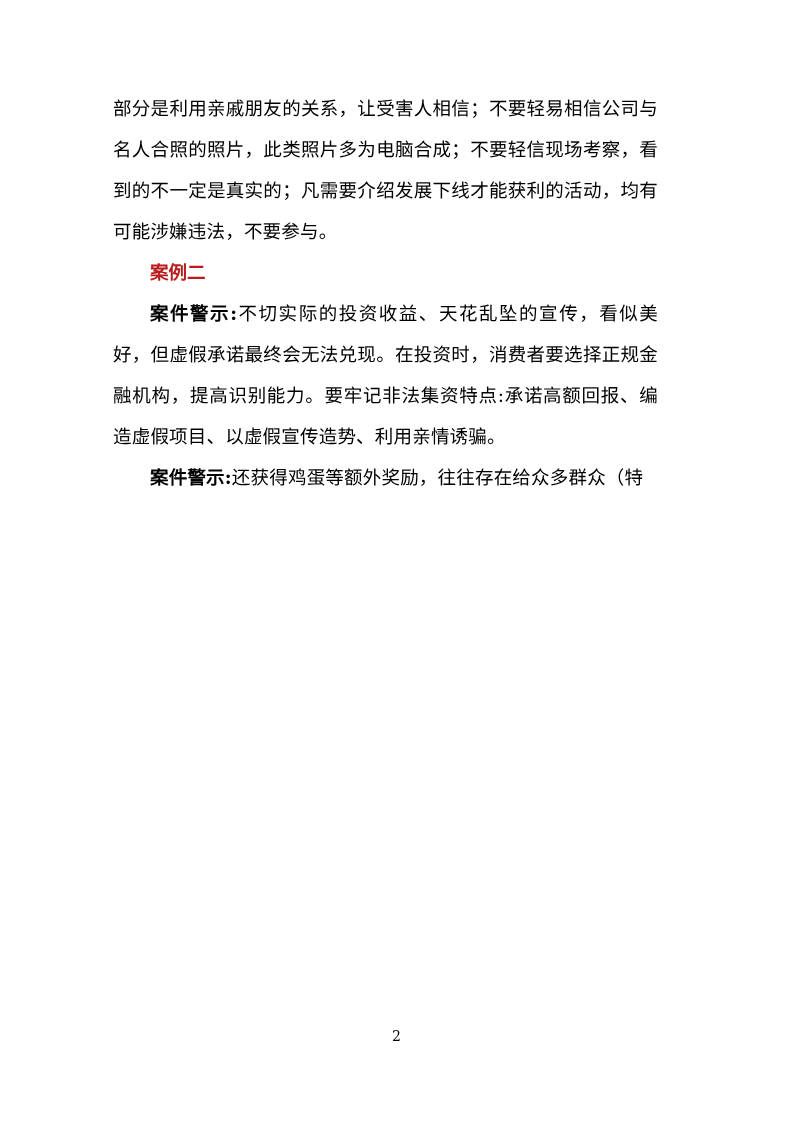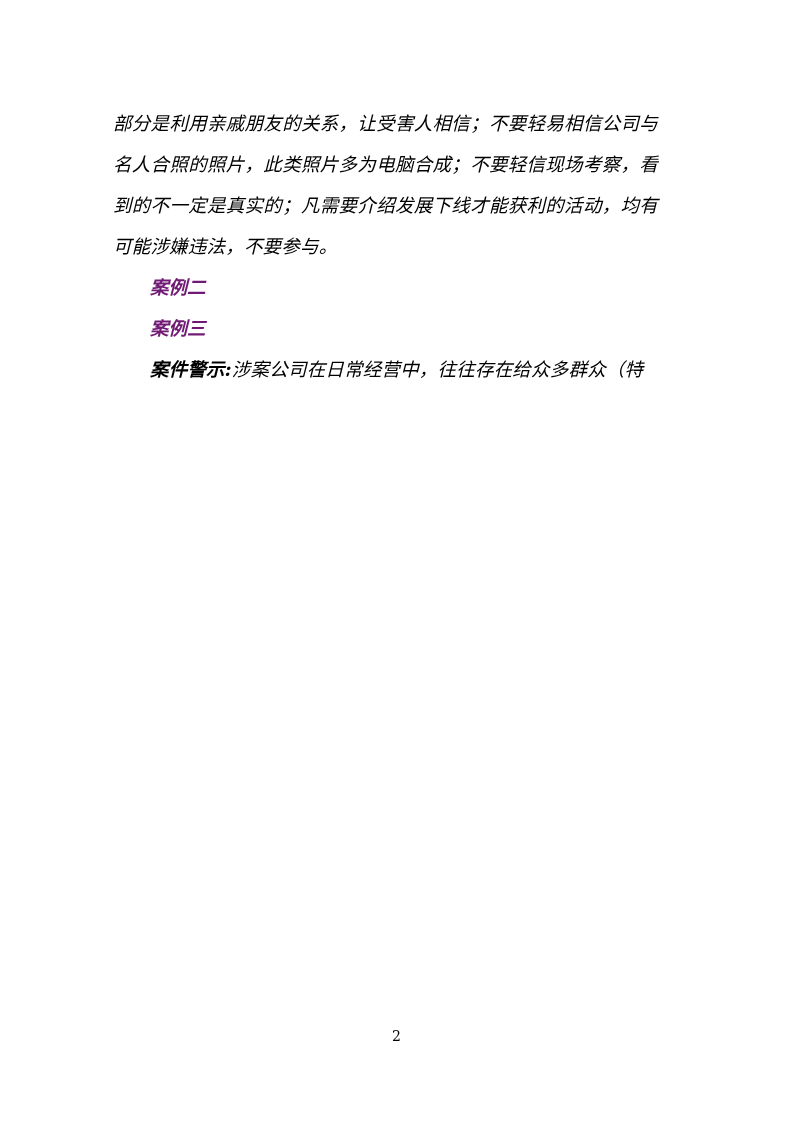--- a/index.html
+++ b/index.html
@@ -16,43 +16,42 @@
     width: 793px;
     height: 1122px;
     margin: 0 auto;
     background: #ffffff;
     box-sizing: border-box;
     overflow: hidden;
   }
   .page-inner {
     position: absolute;
     left: 113px;
-    top: 103px;
+    top: 88px;
     width: 545px;
-    font-style: italic;
   }
   .para {
     font-family: "DejaVu Serif", serif;
     font-size: 18.5px;
     line-height: 41px;
     color: #000000;
     text-align: justify;
     text-justify: inter-ideograph;
     margin: 0;
     letter-spacing: 0.2px;
   }
   .indent {
     text-indent: 37px;
   }
   .heading {
     font-family: "DejaVu Serif", serif;
     font-size: 18.5px;
     line-height: 41px;
     font-weight: bold;
-    color: #701a75;
+    color: #b91c1c;
     margin: 0;
     text-indent: 37px;
   }
   .lead {
     font-weight: bold;
   }
   .page-number {
     position: absolute;
     left: 0;
     right: 0;
@@ -67,22 +66,22 @@
 <body>
 
 <div class="page">
   <div class="page-inner">
 
     <p class="para">部分是利用亲戚朋友的关系，让受害人相信；不要轻易相信公司与名人合照的照片，此类照片多为电脑合成；不要轻信现场考察，看到的不一定是真实的；凡需要介绍发展下线才能获利的活动，均有可能涉嫌违法，不要参与。</p>
 
     <p class="heading">案例二</p>
 
 
-
-    <p class="heading">案例三</p>
+    <p class="para indent"><span class="lead">案件警示:</span><span>不切实际的投资收益、天花乱坠的宣传，看似美好，但虚假承诺最终会无法兑现。在投资时，消费者要选择正规金融机构，提高识别能力。要牢记非法集资特点:承诺高额回报、编造虚假项目、以虚假宣传造势、利用亲情诱骗。</span></p>
 
 
-    <p class="para indent"><span class="lead">案件警示:</span><span>涉案公司在日常经营中，往往存在给众多群众（特</span></p>
+
+    <p class="para indent"><span class="lead">案件警示:</span><span>还获得鸡蛋等额外奖励，往往存在给众多群众（特</span></p>
 
   </div>
 
   <div class="page-number">2</div>
 </div>
 
 </body></html>

